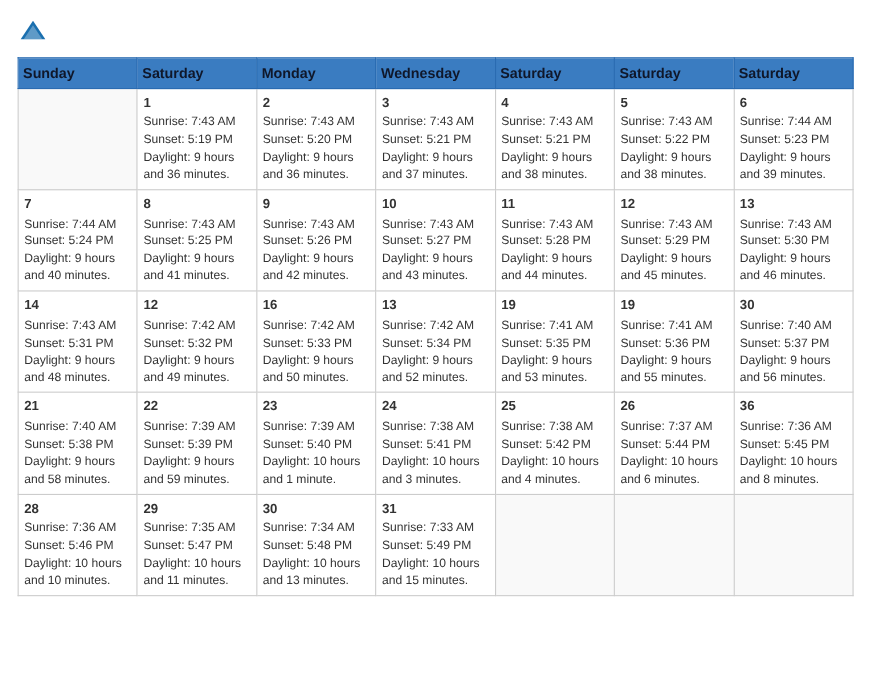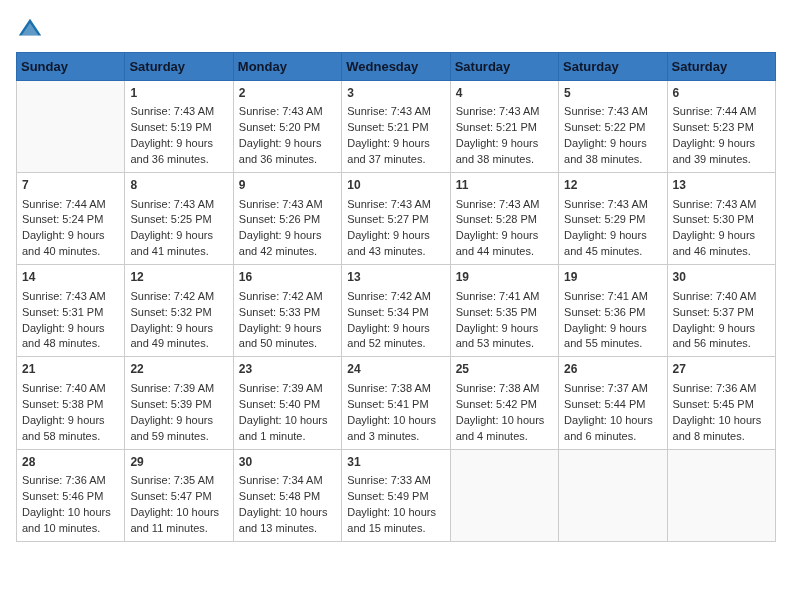--- a/index.html
+++ b/index.html
@@ -222,21 +222,21 @@
         </td>
         <td>
           <span class="day-number">25</span>
           <div class="day-info">Sunrise: 7:38 AM<br>Sunset: 5:42 PM<br>Daylight: 10 hours and 4 minutes.</div>
         </td>
         <td>
           <span class="day-number">26</span>
           <div class="day-info">Sunrise: 7:37 AM<br>Sunset: 5:44 PM<br>Daylight: 10 hours and 6 minutes.</div>
         </td>
         <td>
-          <span class="day-number">27</span>
+          <span class="day-number">36</span>
           <div class="day-info">Sunrise: 7:36 AM<br>Sunset: 5:45 PM<br>Daylight: 10 hours and 8 minutes.</div>
         </td>
       </tr>
       <tr>
         <td>
           <span class="day-number">28</span>
           <div class="day-info">Sunrise: 7:36 AM<br>Sunset: 5:46 PM<br>Daylight: 10 hours and 10 minutes.</div>
         </td>
         <td>
           <span class="day-number">29</span>

